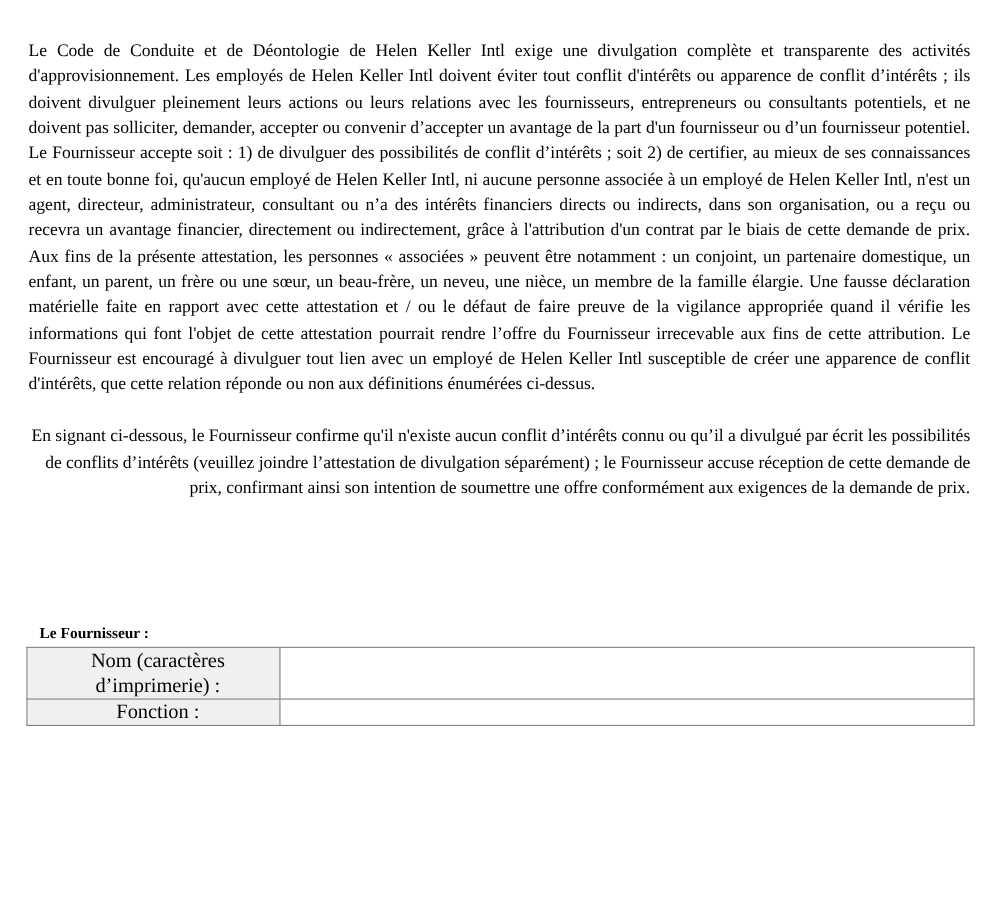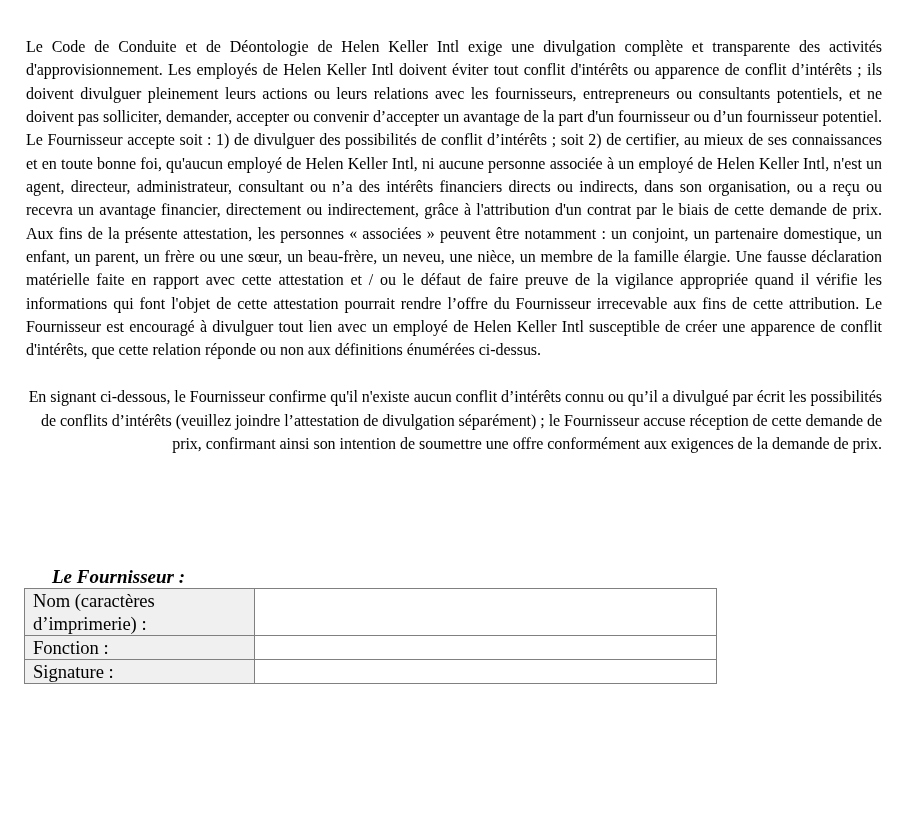--- a/index.html
+++ b/index.html
@@ -49,34 +49,34 @@
     letter-spacing: -0.04px;
   }
   p.para.last-left {
     text-align: right;
   }
   .para-gap {
     height: 23.35px;
   }
   .supplier-label {
     position: absolute;
-    left: 52px;
+    left: 36px;
     top: 566px;
-    font-size: 19px;
+    font-size: 14px;
     font-weight: bold;
     line-height: 22px;
-    font-style: italic;
   }
   table.sig-table {
     position: absolute;
     left: 24px;
     top: 588px;
-    width: 693px;
+    width: 862px;
     border-collapse: collapse;
     table-layout: fixed;
+    text-align: center;
   }
   table.sig-table td {
     border: 1.1px solid #808080;
     padding: 0 0 0 8px;
     font-size: 18.6px;
     line-height: 23px;
     vertical-align: top;
     letter-spacing: -0.04px;
   }
   table.sig-table td.label-cell {
@@ -118,22 +118,16 @@
           <span class="cell-line">d’imprimerie) :</span>
         </td>
         <td class="value-cell"></td>
       </tr>
       <tr class="row-short">
         <td class="label-cell">
           <span class="cell-line">Fonction :</span>
         </td>
         <td class="value-cell"></td>
       </tr>
-      <tr class="row-short">
-        <td class="label-cell">
-          <span class="cell-line">Signature :</span>
-        </td>
-        <td class="value-cell"></td>
-      </tr>
     </tbody>
   </table>
 
 </div>
 
 </body></html>

